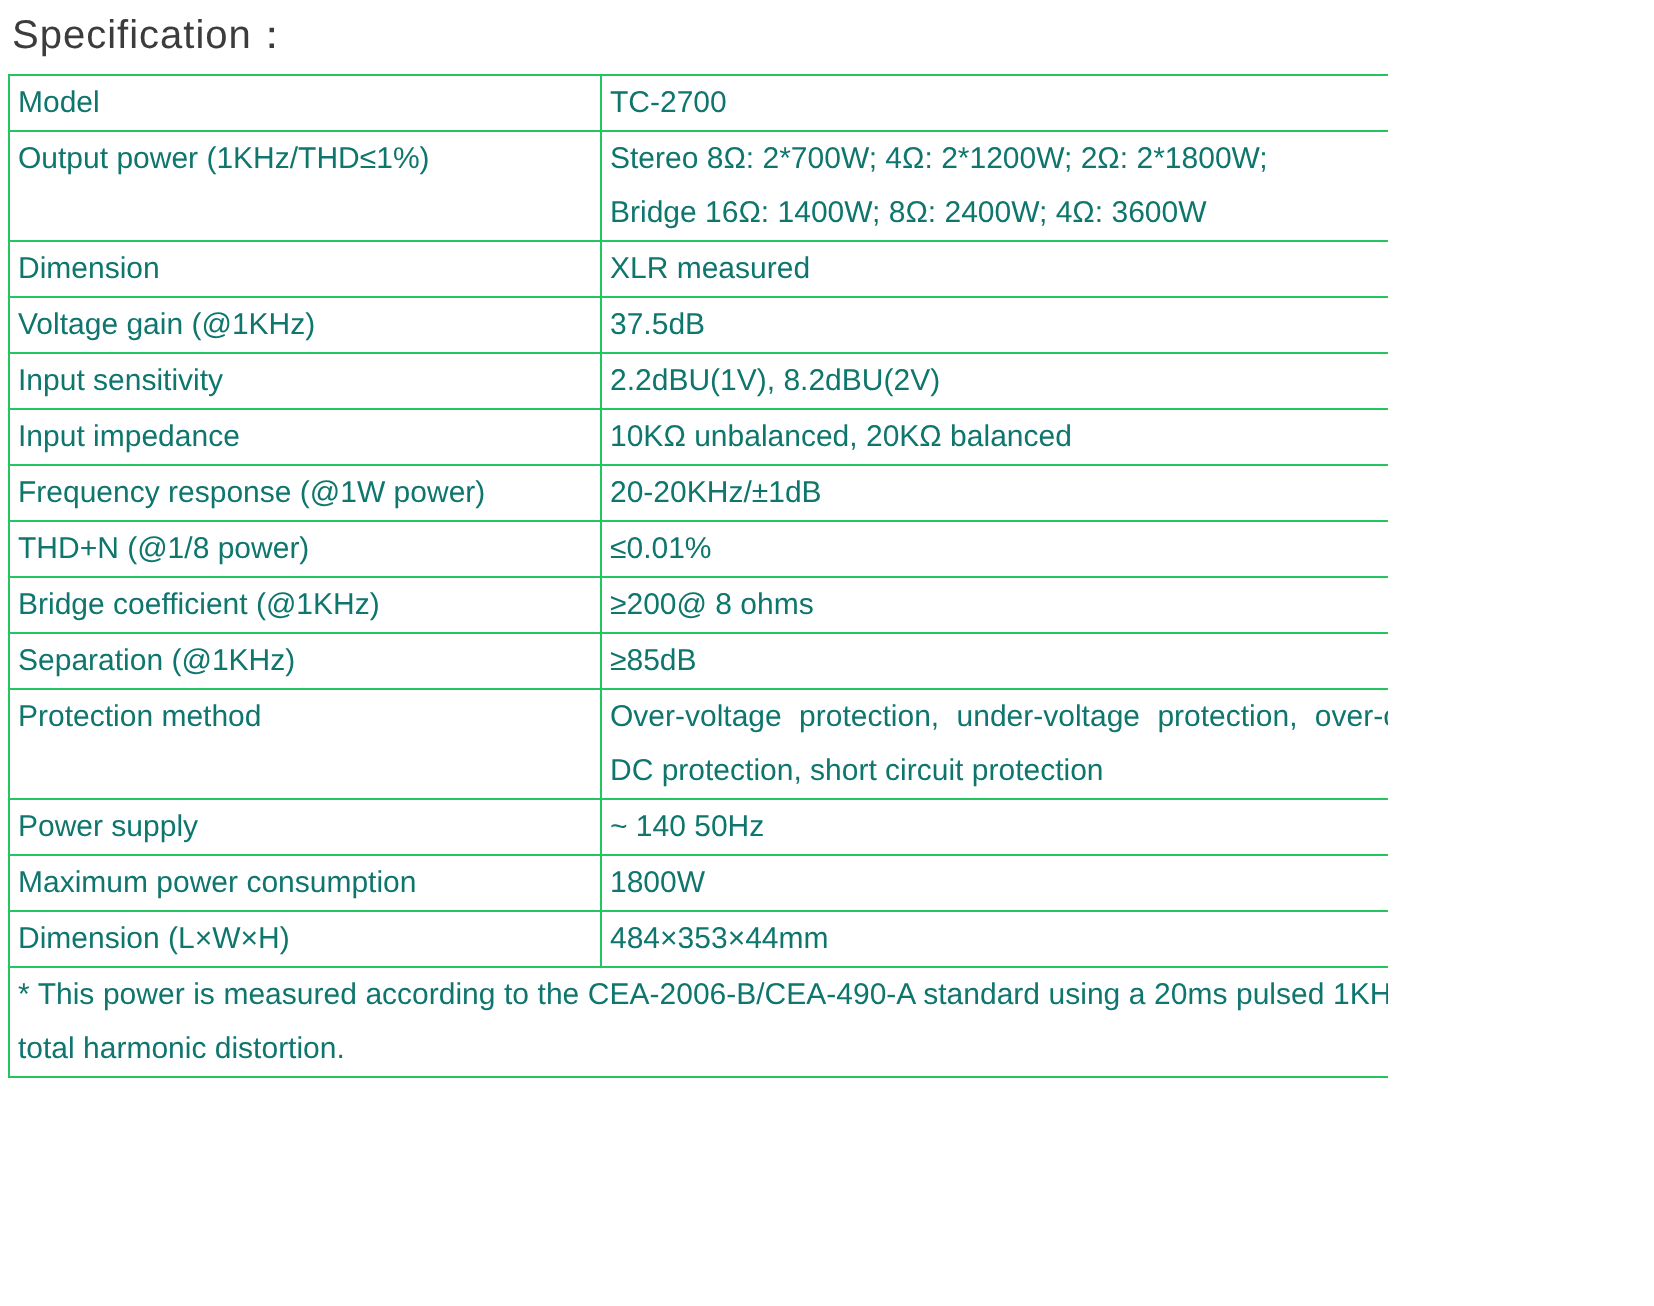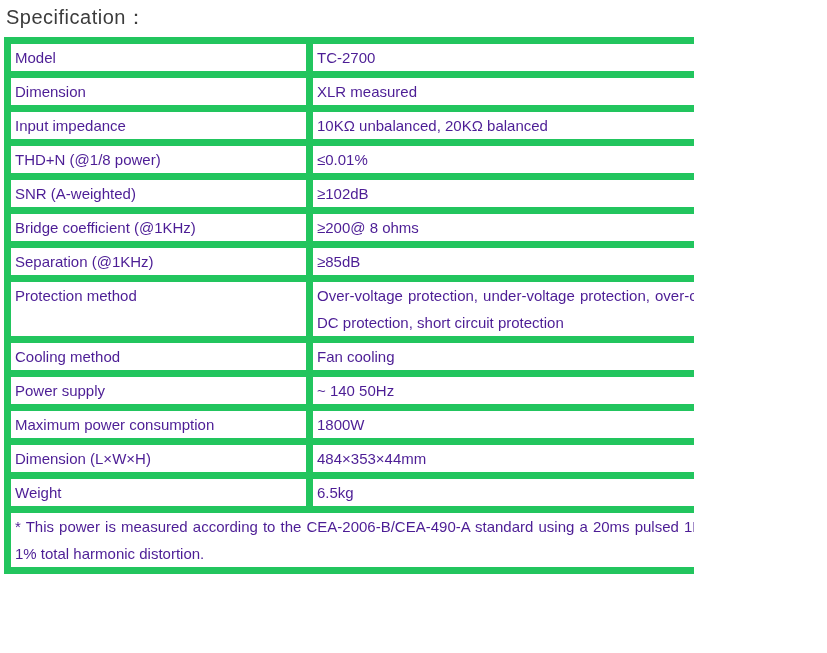--- a/index.html
+++ b/index.html
@@ -23,26 +23,26 @@
     color: #3c3c3c;
     margin: 3px 0 6px 2px;
     letter-spacing: 0.5px;
   }
   table.spec-table {
     border-collapse: collapse;
     width: 819px;
     table-layout: fixed;
   }
   table.spec-table td {
-    border: 7px solid #22c55e;
+    border: 1px solid #22c55e;
     padding: 0 5px 0 4px;
     font-size: 15px;
     line-height: 27px;
     vertical-align: top;
-    color: #4c1d95;
+    color: #0f766e;
   }
   td.label-cell {
     width: 286px;
   }
   td.value-cell div {
     line-height: 27px;
   }
   td.value-cell.justify div {
     text-align: justify;
   }
@@ -59,41 +59,60 @@
 
   <table class="spec-table">
     <tbody>
         <tr>
           <td class="label-cell">Model</td>
           <td class="value-cell">
             <div>TC-2700</div>
           </td>
         </tr>
         <tr>
+          <td class="label-cell">Output power (1KHz/THD≤1%)</td>
+          <td class="value-cell">
+            <div>Stereo 8Ω: 2*700W; 4Ω: 2*1200W; 2Ω: 2*1800W;</div>
+            <div>Bridge 16Ω: 1400W; 8Ω: 2400W; 4Ω: 3600W</div>
+          </td>
+        </tr>
+        <tr>
           <td class="label-cell">Dimension</td>
           <td class="value-cell">
             <div>XLR measured</div>
+          </td>
+        </tr>
+        <tr>
+          <td class="label-cell">Voltage gain (@1KHz)</td>
+          <td class="value-cell">
+            <div>37.5dB</div>
+          </td>
+        </tr>
+        <tr>
+          <td class="label-cell">Input sensitivity</td>
+          <td class="value-cell">
+            <div>2.2dBU(1V), 8.2dBU(2V)</div>
           </td>
         </tr>
         <tr>
           <td class="label-cell">Input impedance</td>
           <td class="value-cell">
             <div>10KΩ unbalanced, 20KΩ balanced</div>
           </td>
         </tr>
         <tr>
+          <td class="label-cell">Frequency response (@1W power)</td>
+          <td class="value-cell">
+            <div>20-20KHz/±1dB</div>
+          </td>
+        </tr>
+        <tr>
           <td class="label-cell">THD+N (@1/8 power)</td>
           <td class="value-cell">
             <div>≤0.01%</div>
-          </td>
-        </tr>
-        <tr>
-          <td class="label-cell">SNR (A-weighted)</td>
-          <td class="value-cell">
-            <div>≥102dB</div>
           </td>
         </tr>
         <tr>
           <td class="label-cell">Bridge coefficient (@1KHz)</td>
           <td class="value-cell">
             <div>≥200@ 8 ohms</div>
           </td>
         </tr>
         <tr>
           <td class="label-cell">Separation (@1KHz)</td>
@@ -101,49 +120,37 @@
             <div>≥85dB</div>
           </td>
         </tr>
         <tr>
           <td class="label-cell">Protection method</td>
           <td class="value-cell justify">
             <div>Over-voltage protection, under-voltage protection, over-current protection, DC protection, short circuit protection</div>
           </td>
         </tr>
         <tr>
-          <td class="label-cell">Cooling method</td>
-          <td class="value-cell">
-            <div>Fan cooling</div>
-          </td>
-        </tr>
-        <tr>
           <td class="label-cell">Power supply</td>
           <td class="value-cell">
             <div>~ 140 50Hz</div>
           </td>
         </tr>
         <tr>
           <td class="label-cell">Maximum power consumption</td>
           <td class="value-cell">
             <div>1800W</div>
           </td>
         </tr>
         <tr>
           <td class="label-cell">Dimension (L×W×H)</td>
           <td class="value-cell">
             <div>484×353×44mm</div>
           </td>
         </tr>
-        <tr>
-          <td class="label-cell">Weight</td>
-          <td class="value-cell">
-            <div>6.5kg</div>
-          </td>
-        </tr>
       </tbody>
     <tbody>
       <tr>
         <td class="footnote-cell" colspan="2">* This power is measured according to the CEA-2006-B/CEA-490-A standard using a 20ms pulsed 1KHz sine wave at 1% total harmonic distortion.</td>
       </tr>
     </tbody>
   </table>
 </div>
 
 </body></html>

